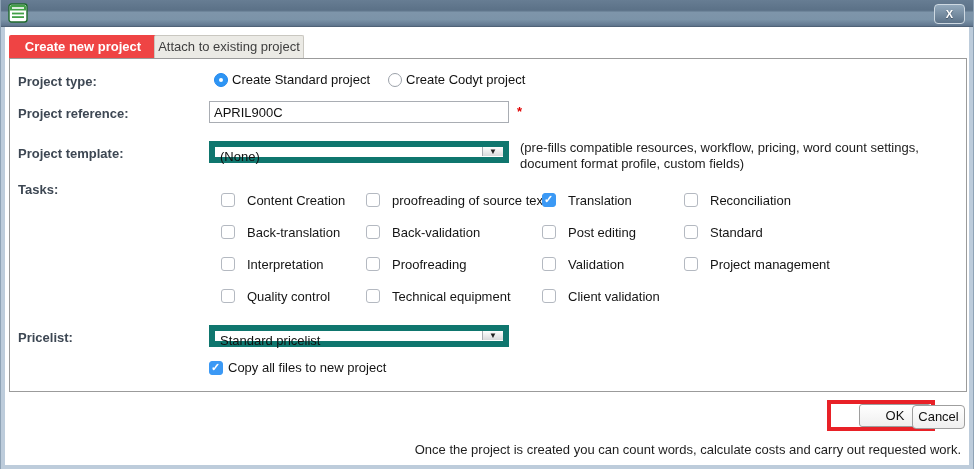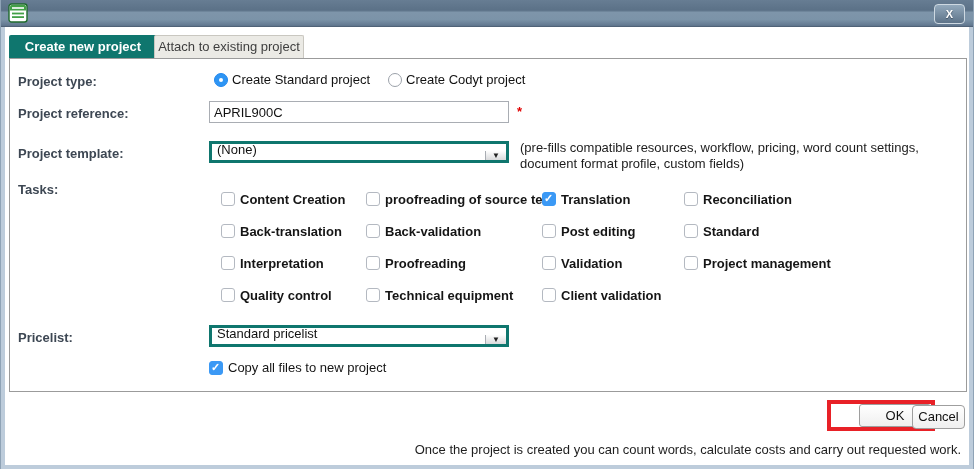--- a/index.html
+++ b/index.html
@@ -24,21 +24,21 @@
   }
   
   .body {
     position:absolute; top:27px; left:0; right:0; bottom:0;
     background:#bdccdb; padding:0 4px 4px 4px; box-sizing:border-box;
   }
   .body-inner { position:relative; width:100%; height:100%; background:#fff; }
   
   .tab { position:absolute; top:8px; height:23px; line-height:23px; text-align:center;
          box-sizing:border-box; cursor:pointer; border-radius:2px 2px 0 0; }
-  .tab-active { left:4px; width:148px; background:#0f766e; color:#fff; font-weight:bold; }
+  .tab-active { left:4px; width:148px; background:#ef4444; color:#fff; font-weight:bold; }
   .tab-inactive { left:149px; width:150px; background:#ebeae5; color:#3e3e3e;
                   border:1px solid #c9c7c0; border-bottom:none; line-height:21px; }
   
   .panel { position:absolute; left:4px; top:31px; width:958px; height:334px;
            box-sizing:border-box; border:1px solid #9b9b9b; background:#fff; }
   .flabel { position:absolute; left:8px; font-weight:bold; color:#3d4753; white-space:nowrap; }
   
   .radio-group { position:absolute; left:204px; top:13px; display:flex; gap:18px; }
   .radio-option { display:flex; align-items:center; gap:4px; cursor:pointer; color:#111; }
   .radio { width:14px; height:14px; border-radius:50%; border:1px solid #9ba1a9;
@@ -46,37 +46,37 @@
   .radio.checked { background:#2e95f4; border-color:#2187ee; }
   .radio.checked::after { content:""; position:absolute; left:4px; top:4px; width:4px; height:4px;
                           background:#fff; border-radius:50%; }
   
   .text-input { position:absolute; left:199px; top:42px; width:300px; height:22px;
                 box-sizing:border-box; border:1px solid #a9adb3; padding:0 4px;
                 font:13px "Liberation Sans",sans-serif; color:#111; }
   .required { position:absolute; left:507px; top:45px; color:#e00000; font-weight:bold; }
   
   .combo { position:absolute; left:199px; width:300px; height:22px; box-sizing:border-box;
-           border:3px solid #0f766e; background:#fff; display:flex; align-items:flex-end; cursor:pointer; }
+           border:6px solid #0f766e; background:#fff; display:flex; align-items:flex-start; cursor:pointer; }
   .combo-value { flex:1; padding-left:5px; color:#111; line-height:20px; overflow:hidden; white-space:nowrap; }
   .combo-arrow { width:20px; border-left:1px solid #a9adb3;
                  background:linear-gradient(#fefefe,#d9dadc);
                  display:flex; align-items:center; justify-content:center;
                  font-size:8px; color:#222; }
   .hint { position:absolute; left:510px; top:81px; width:434px; line-height:16px; color:#1c1c1c; }
   
   .cb { width:14px; height:14px; box-sizing:border-box; border:1px solid #b4b9c1; border-radius:3px;
         background:#fff; display:inline-block; position:relative; flex:none; cursor:pointer; }
   .cb.checked { background:#3b99f5; border-color:#3b99f5; }
   .cb.checked::after { content:"✓"; position:absolute; left:1px; top:-1px;
                        color:#fff; font-size:11px; font-weight:bold; }
   .tasks-grid { position:absolute; left:211px; top:133px; display:grid;
                 grid-template-columns:145px 176px 142px 155px; grid-auto-rows:32px; }
-  .task { display:flex; align-items:flex-start; gap:5px; height:16px; cursor:pointer;
-          color:#151515; white-space:nowrap;font-weight:bold; }
+  .task { display:flex; align-items:center; gap:12px; height:16px; cursor:pointer;
+          color:#151515; white-space:nowrap; }
   .docs-check { position:absolute; left:199px; top:301px; display:flex; align-items:center;
                 gap:5px; cursor:pointer; color:#151515; }
   
   .ok-annotation { position:absolute; left:822px; top:373px; border:4px solid #e82127; background:#fff;padding-left:28px; }
   .btn { box-sizing:border-box; border:1px solid #9e9e9e; border-radius:4px;
          background:linear-gradient(#ffffff,#efefef); color:#111; text-align:center;
          font:13px "Liberation Sans",sans-serif; cursor:pointer; }
   .ok-btn { display:block; width:72px; height:23px; line-height:21px; border-radius:3px; }
   .cancel-btn { position:absolute; left:907px; top:378px; width:53px; height:24px; line-height:22px; }
   .footer-note { position:absolute; right:8px; top:415px; color:#1e1e1e; font-size:13px; }

